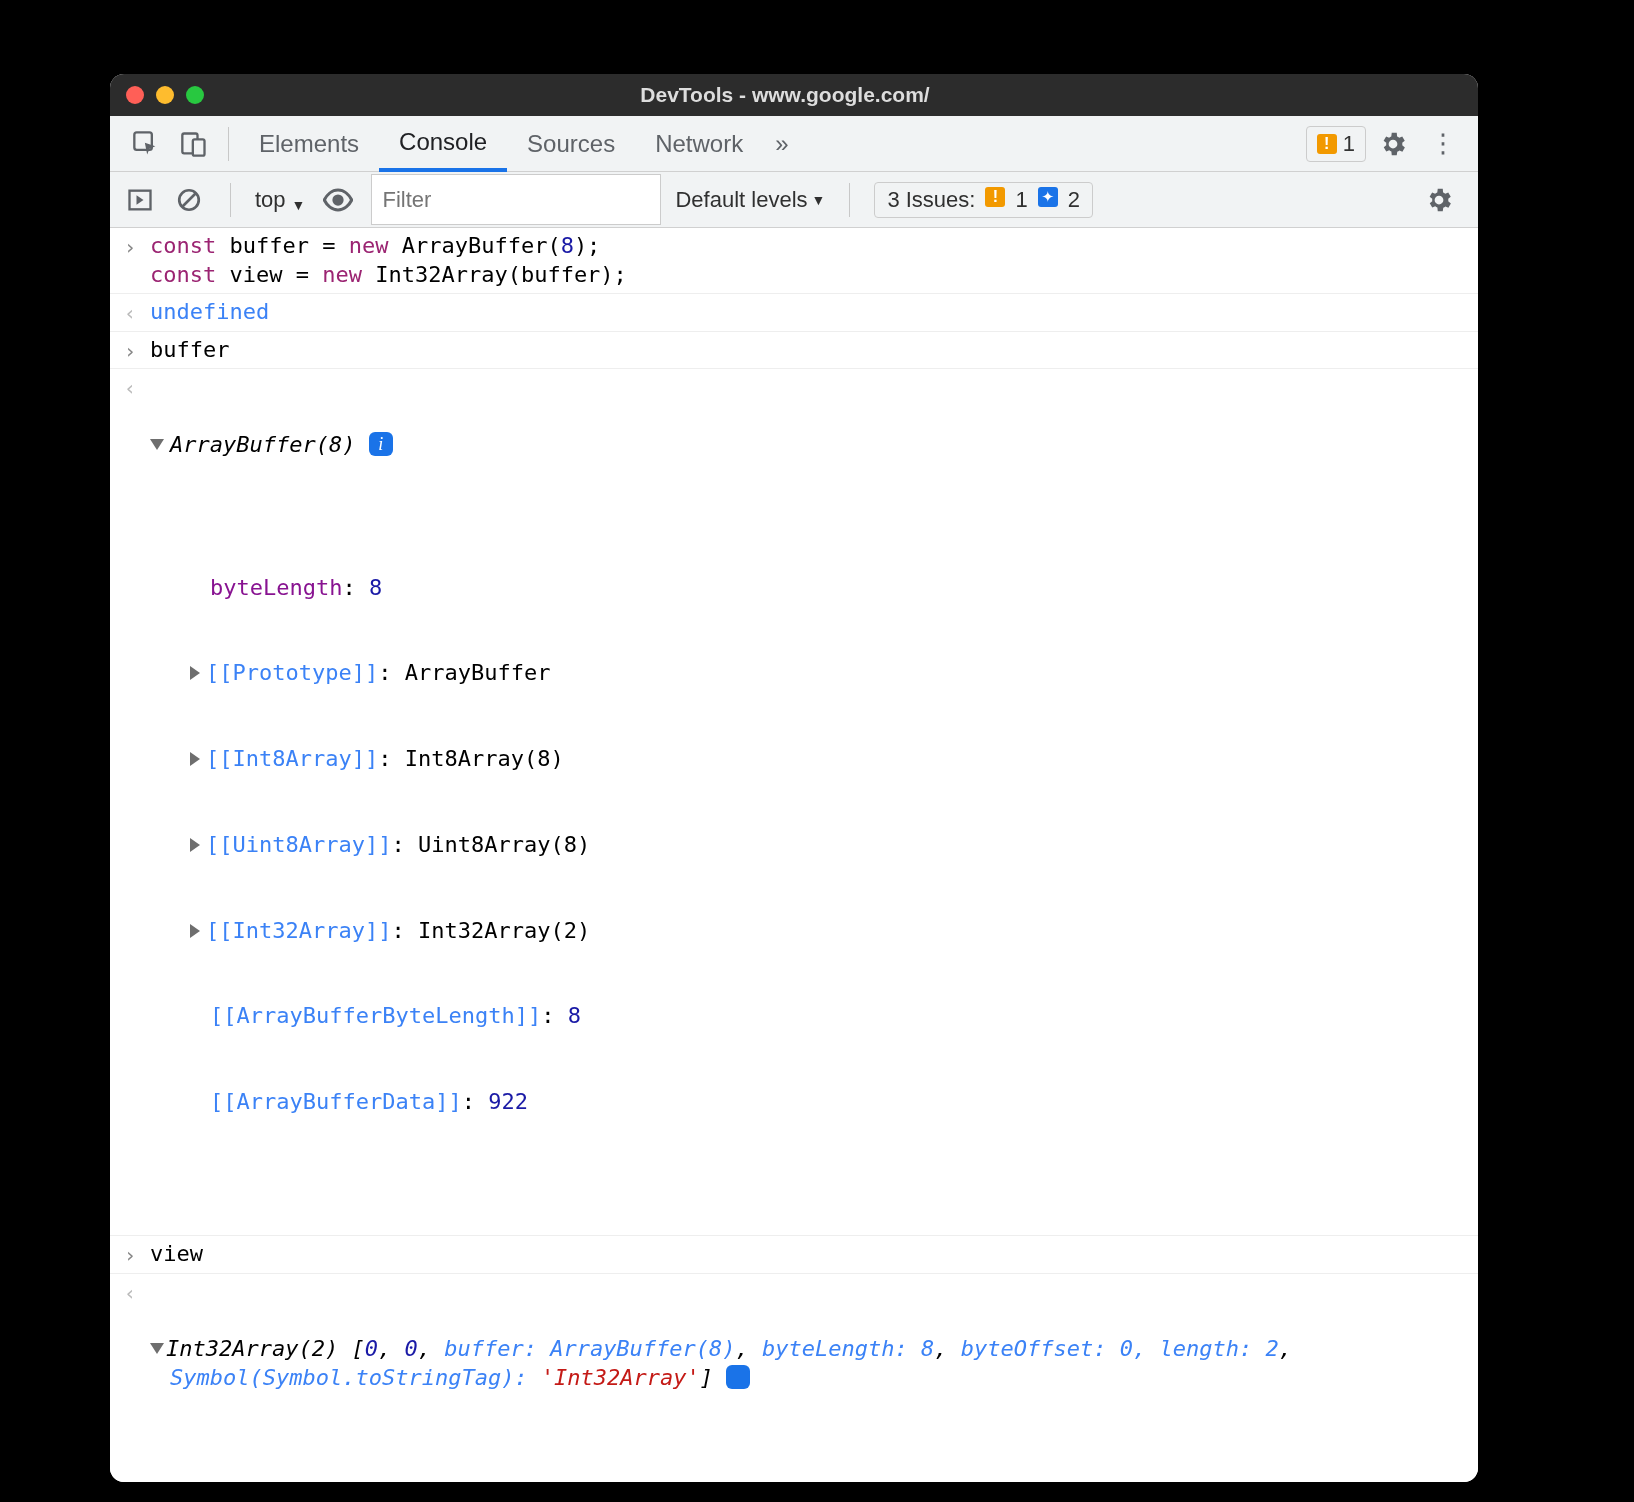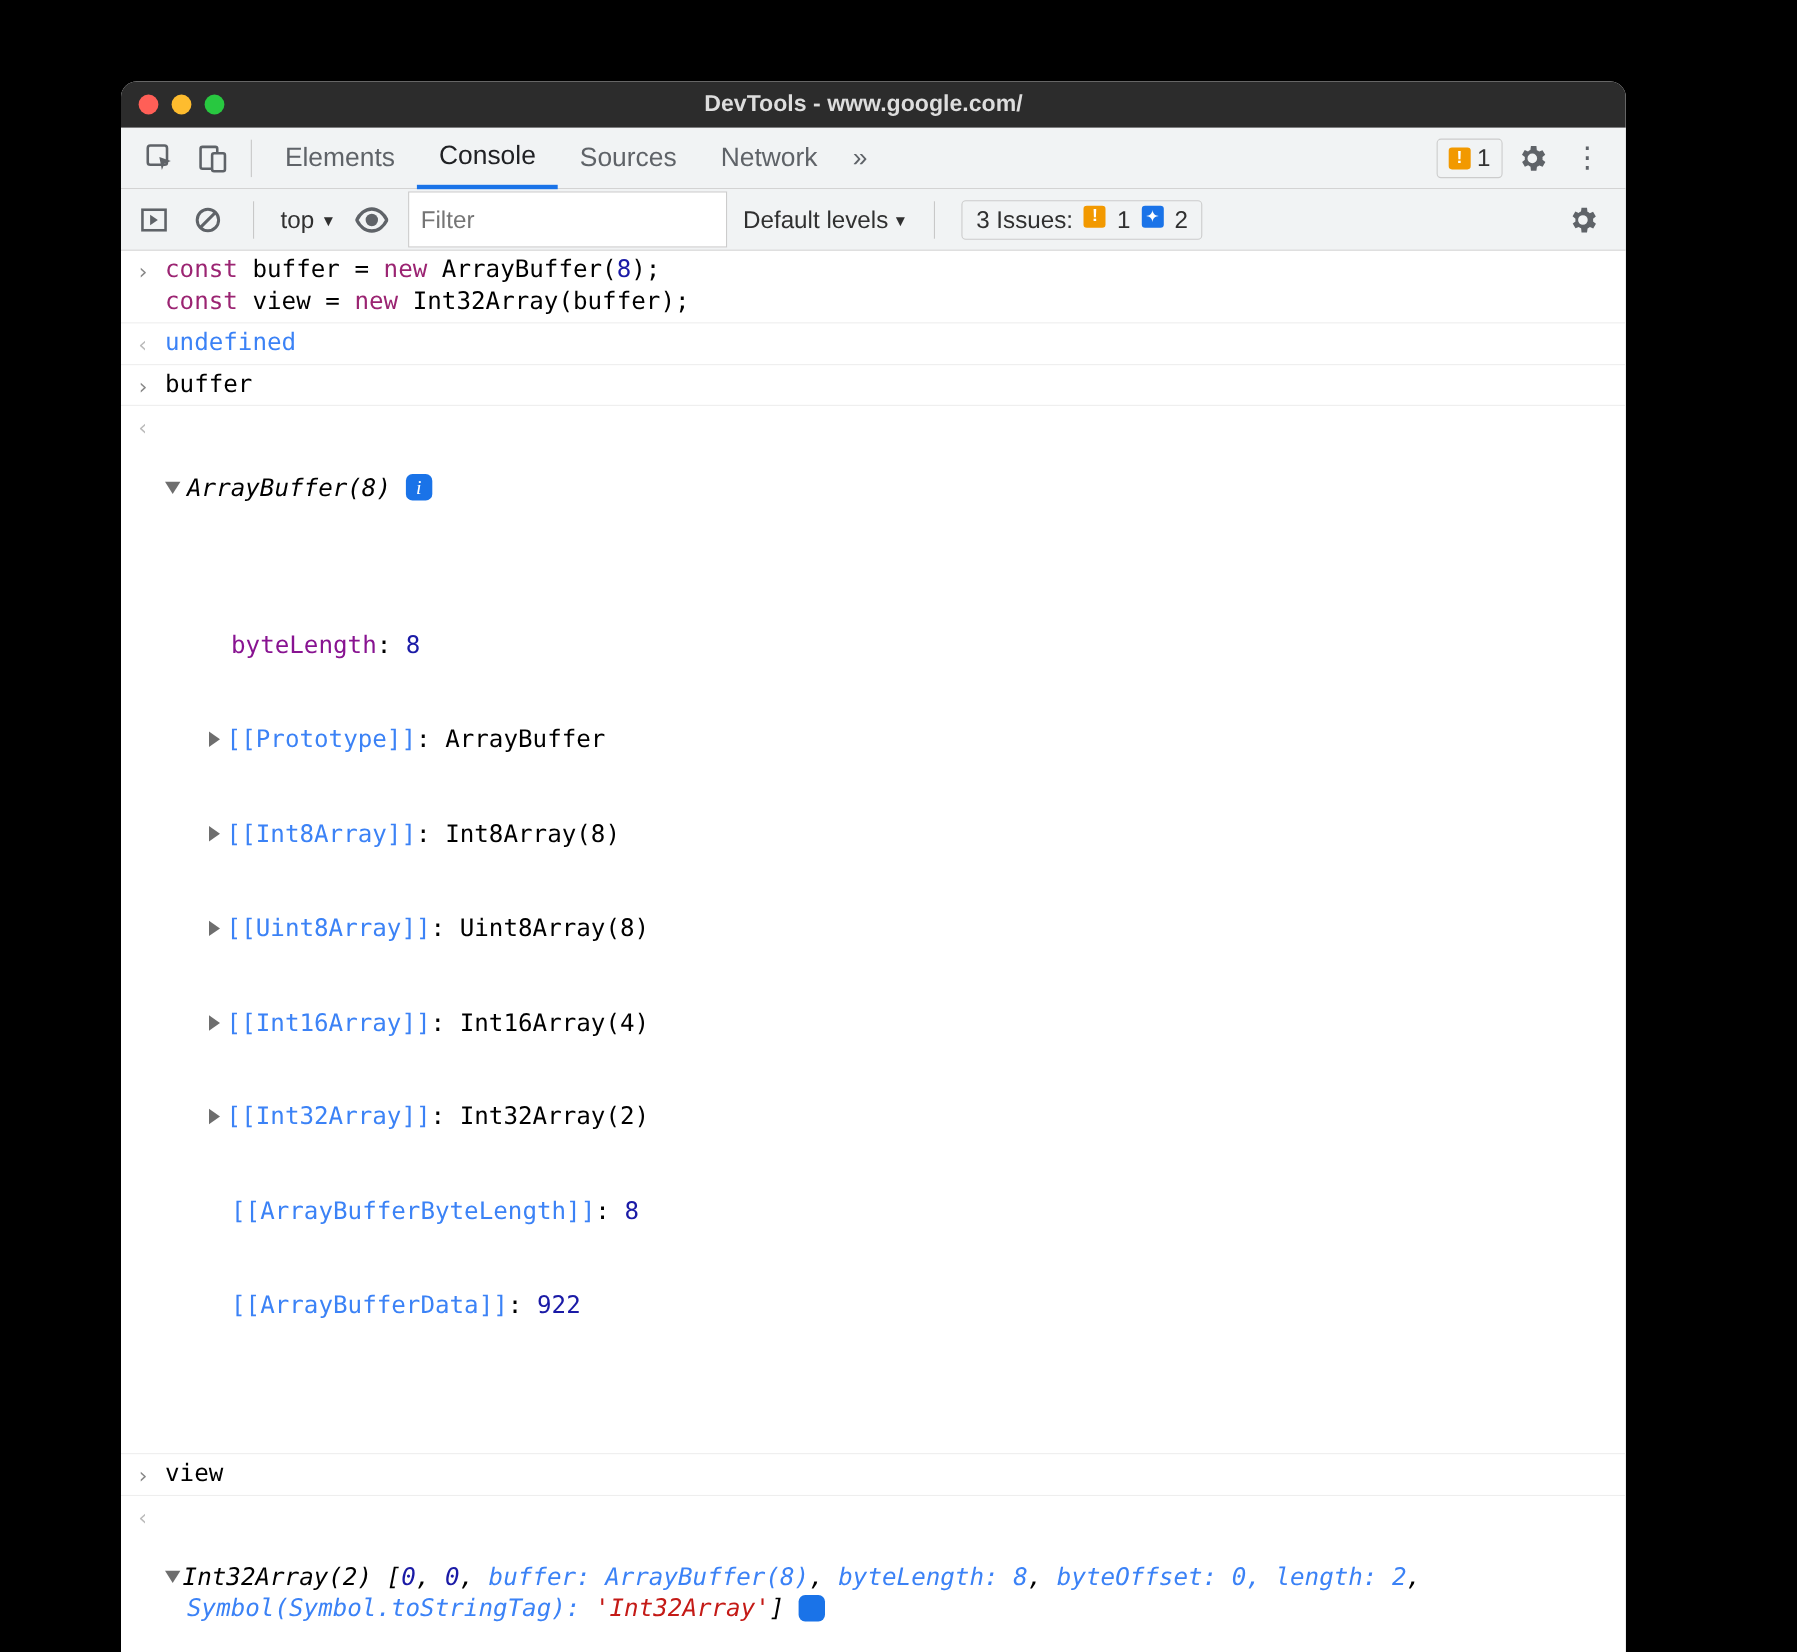--- a/index.html
+++ b/index.html
@@ -50,21 +50,21 @@
   }
   .warn-sq { width:20px; height:20px; background:#f29900; border-radius:3px; color:#fff; font-size:16px; font-weight:bold; display:flex; align-items:center; justify-content:center;}
   .info-sq { width:20px; height:20px; background:#1a73e8; border-radius:3px; color:#fff; font-size:15px; display:flex; align-items:center; justify-content:center;}
   .gear-btn { padding:0 12px; color:#5f6368;}
   .kebab { padding:0 10px; color:#5f6368; font-size:26px; letter-spacing:0;}
   .toolbar2 {
     height:56px; background:#f1f3f4; border-bottom:1px solid #d0d0d0;
     display:flex; align-items:center; padding:0 12px; gap:14px;
   }
   .tb-icon { color:#5f6368; padding:4px;}
-  .ctx-sel { display:flex; align-items:center; gap:6px; font-size:22px; color:#303030;}
+  .ctx-sel { display:flex; align-items:flex-end; gap:6px; font-size:22px; color:#303030;}
   .filter-input {
     width:290px; height:51px; border:1px solid #ccc; background:#fff;
     font-size:22px; padding:0 10px; color:#777;
   }
   .levels { font-size:22px; color:#303030; display:flex; align-items:center; gap:4px;}
   .issues-box {
     border:1px solid #ccc; border-radius:4px; padding:4px 12px;
     display:flex; align-items:flex-start; gap:10px; font-size:22px; color:#303030;
   }
   .console-body { background:#fff; font-family: Menlo, Consolas, monospace; font-size:22px; line-height:1.3;}
@@ -194,21 +194,20 @@
 
     <div class="row">
       <div class="gutter out">‹</div>
       <div class="content">
         <div><span class="triangle"></span><span class="ital">ArrayBuffer(8)</span> <span class="info-badge">i</span></div>
         <div style="padding-left:40px">
           <div><span style="display:inline-block;width:20px"></span><span class="prop">byteLength</span>: <span class="num">8</span></div>
           <div><span class="triangle-right"></span><span class="dim">[[Prototype]]</span>: <span>ArrayBuffer</span></div>
           <div><span class="triangle-right"></span><span class="dim">[[Int8Array]]</span>: <span>Int8Array(8)</span></div>
           <div><span class="triangle-right"></span><span class="dim">[[Uint8Array]]</span>: <span>Uint8Array(8)</span></div>
-          <div><span class="triangle-right"></span><span class="dim">[[Int16Array]]</span>: <span>Int16Array(4)</span></div>
           <div><span class="triangle-right"></span><span class="dim">[[Int32Array]]</span>: <span>Int32Array(2)</span></div>
           <div><span style="display:inline-block;width:20px"></span><span class="dim">[[ArrayBufferByteLength]]</span>: <span class="num">8</span></div>
           <div><span style="display:inline-block;width:20px"></span><span class="dim">[[ArrayBufferData]]</span>: <span class="num">922</span></div>
         </div>
       </div>
     </div>
 
     <div class="row">
       <div class="gutter">›</div>
       <div class="content">view</div>

